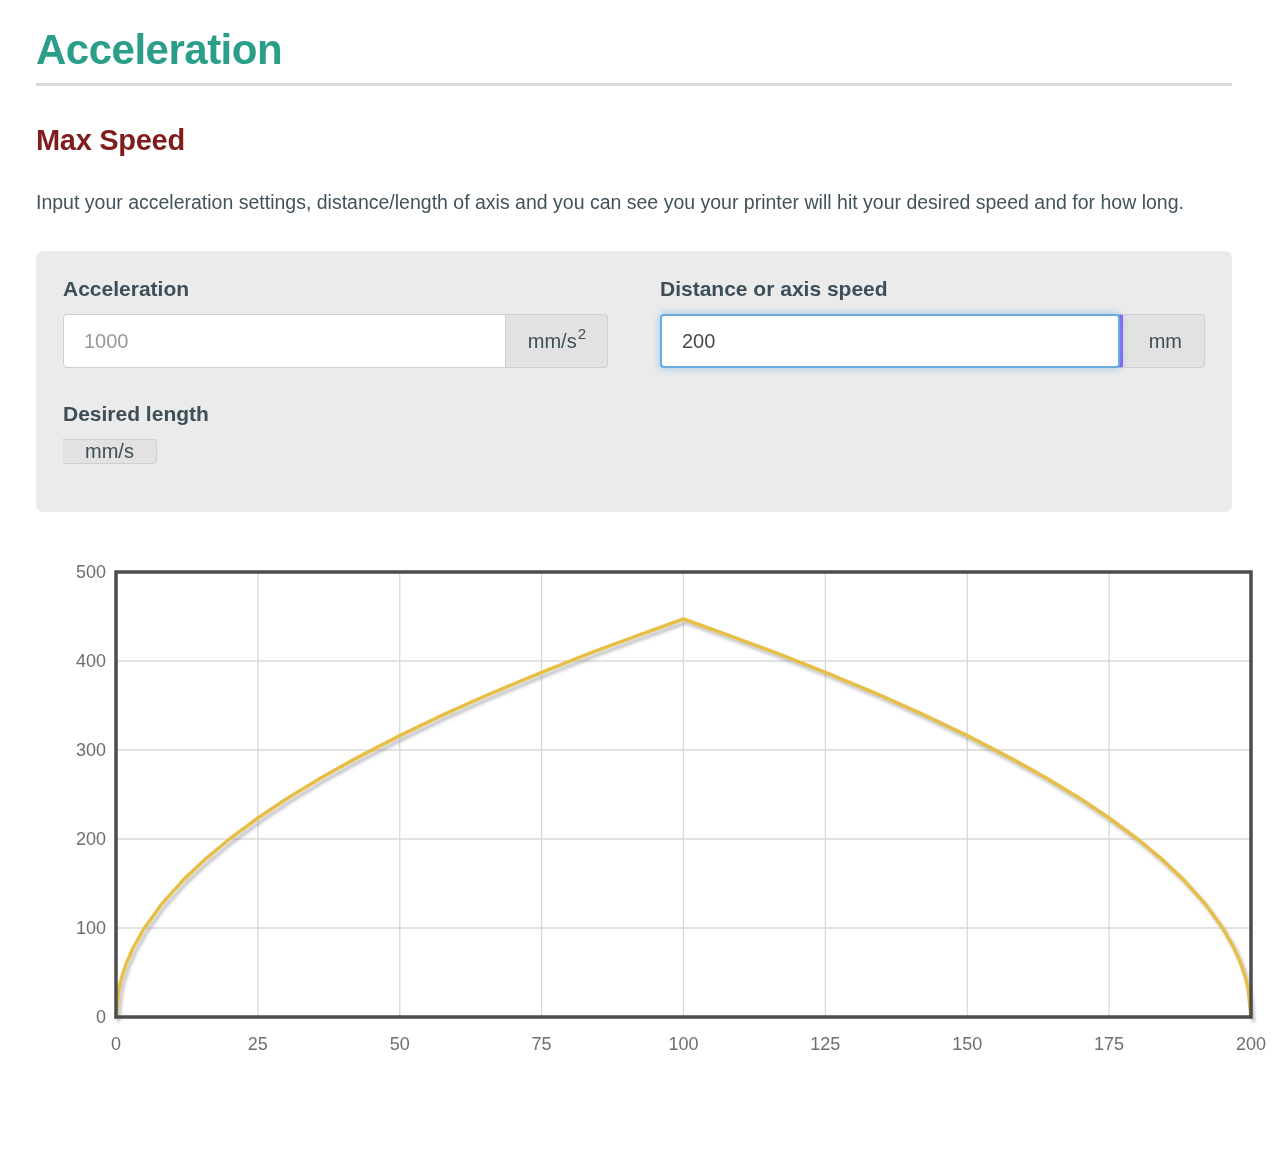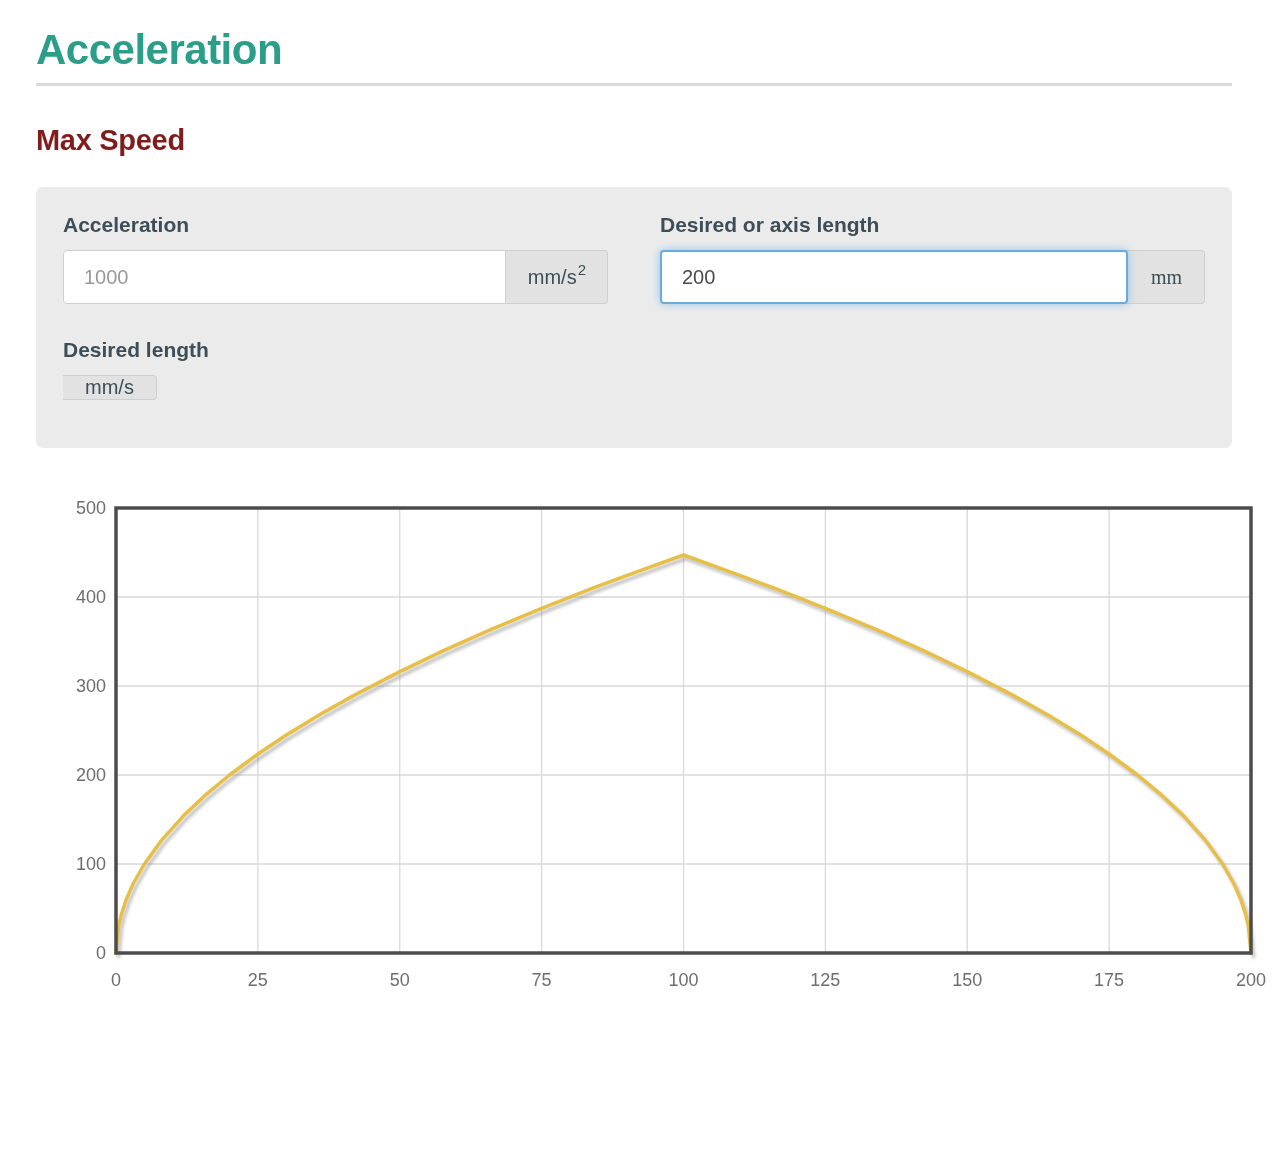--- a/index.html
+++ b/index.html
@@ -74,57 +74,58 @@
     font-size: 20px; color: #3d4e58;
     padding: 0 22px;
     white-space: nowrap;
   }
   .input-addon sup {
     font-size: 15px; line-height: 0;
     position: relative; top: -7px; left: 1px;
   }
   .addon-attached-to-focus {
     margin-left: -4px; padding-left: 26px;
-    border-left: 1px solid #8b5cf6;
-    border-radius: 4px; z-index: 1; font-family: Liberation Serif, serif;
+    border-left: 7px solid #8b5cf6;
+    border-radius: 4px; z-index: 1;
   }
 
   .chart-wrap { margin-top: 50px; margin-left: 0; }
   svg text {
     font-family: "Liberation Sans", sans-serif;
     font-size: 18px; fill: #6e6e6e;
   }
 </style>
 </head>
 <body>
 
 <div class="page">
 
   <h1 class="page-title">Acceleration</h1>
   <hr class="title-rule">
 
   <h2 class="section-title">Max Speed</h2>
 
+  <p class="description">Input your acceleration settings, distance/length of axis and you can see you your printer will hit your desired speed and for how long.</p>
 
   <div class="panel">
     <div class="form-grid">
 
       <div class="form-group">
         <label>Acceleration</label>
         <div class="input-group">
           <input type="text" class="muted-value" value="1000" style="">
           <span class="input-addon">
               <span>mm/s</span>
               <sup>2</sup>
             </span>
         </div>
       </div>
 
       <div class="form-group">
-        <label>Desired or axis length</label>
+        <label>Distance or axis speed</label>
         <div class="input-group">
           <input type="text" class="typed-value focused" value="200" style="">
           <span class="input-addon addon-attached-to-focus">mm</span>
         </div>
       </div>
 
       <div class="form-group">
         <label>Desired length</label>
         <div class="input-group">
           <span class="input-addon">mm/s</span>

